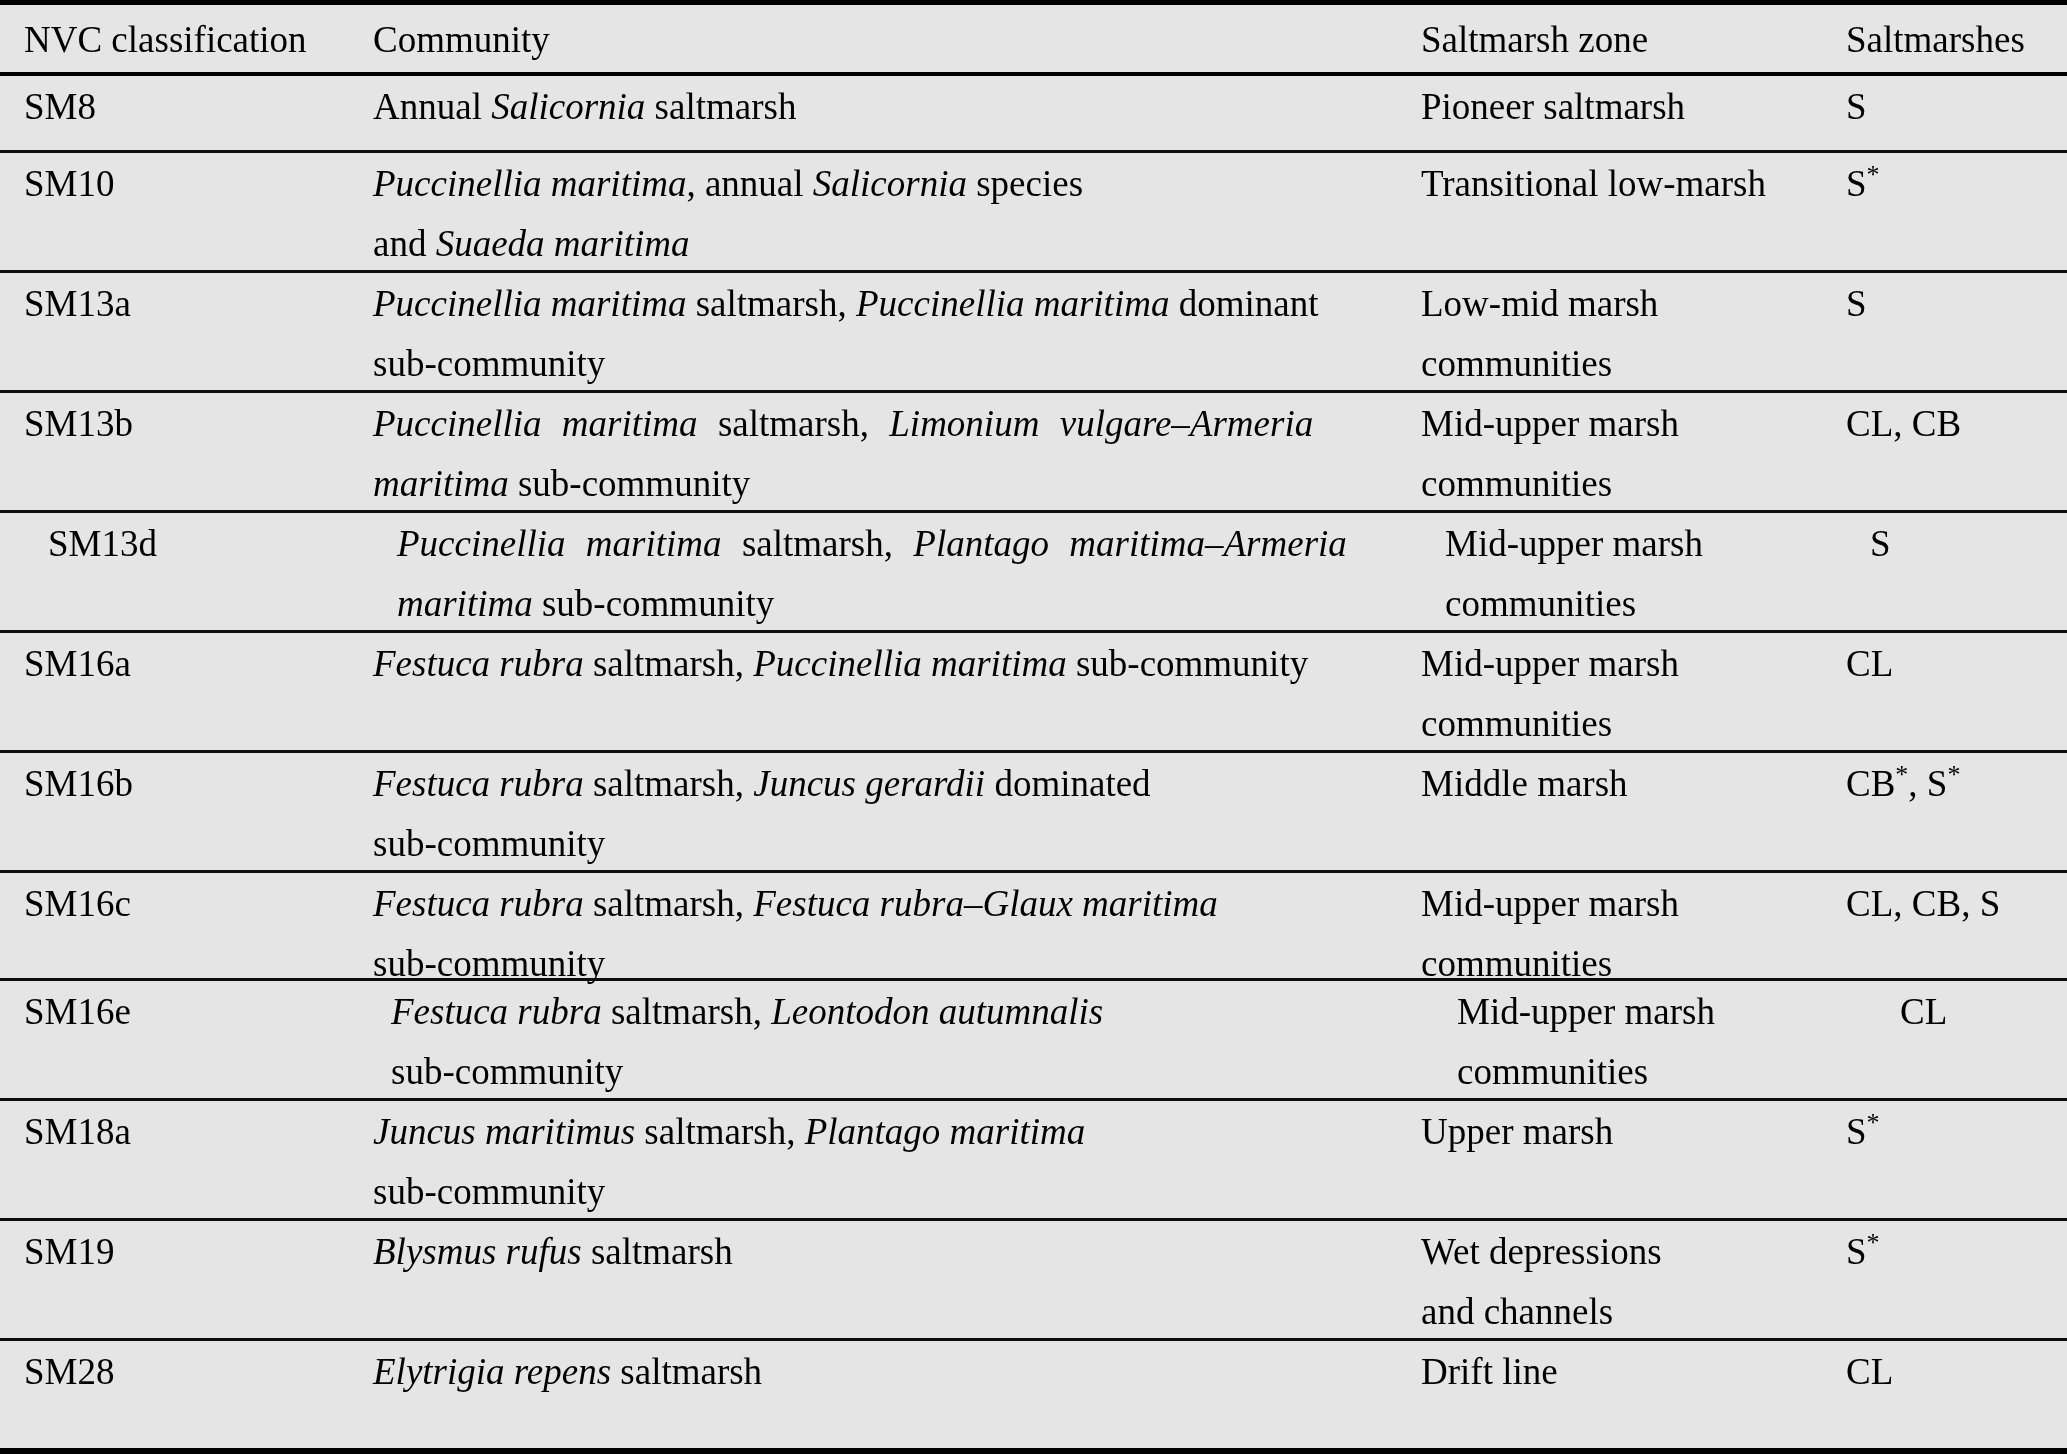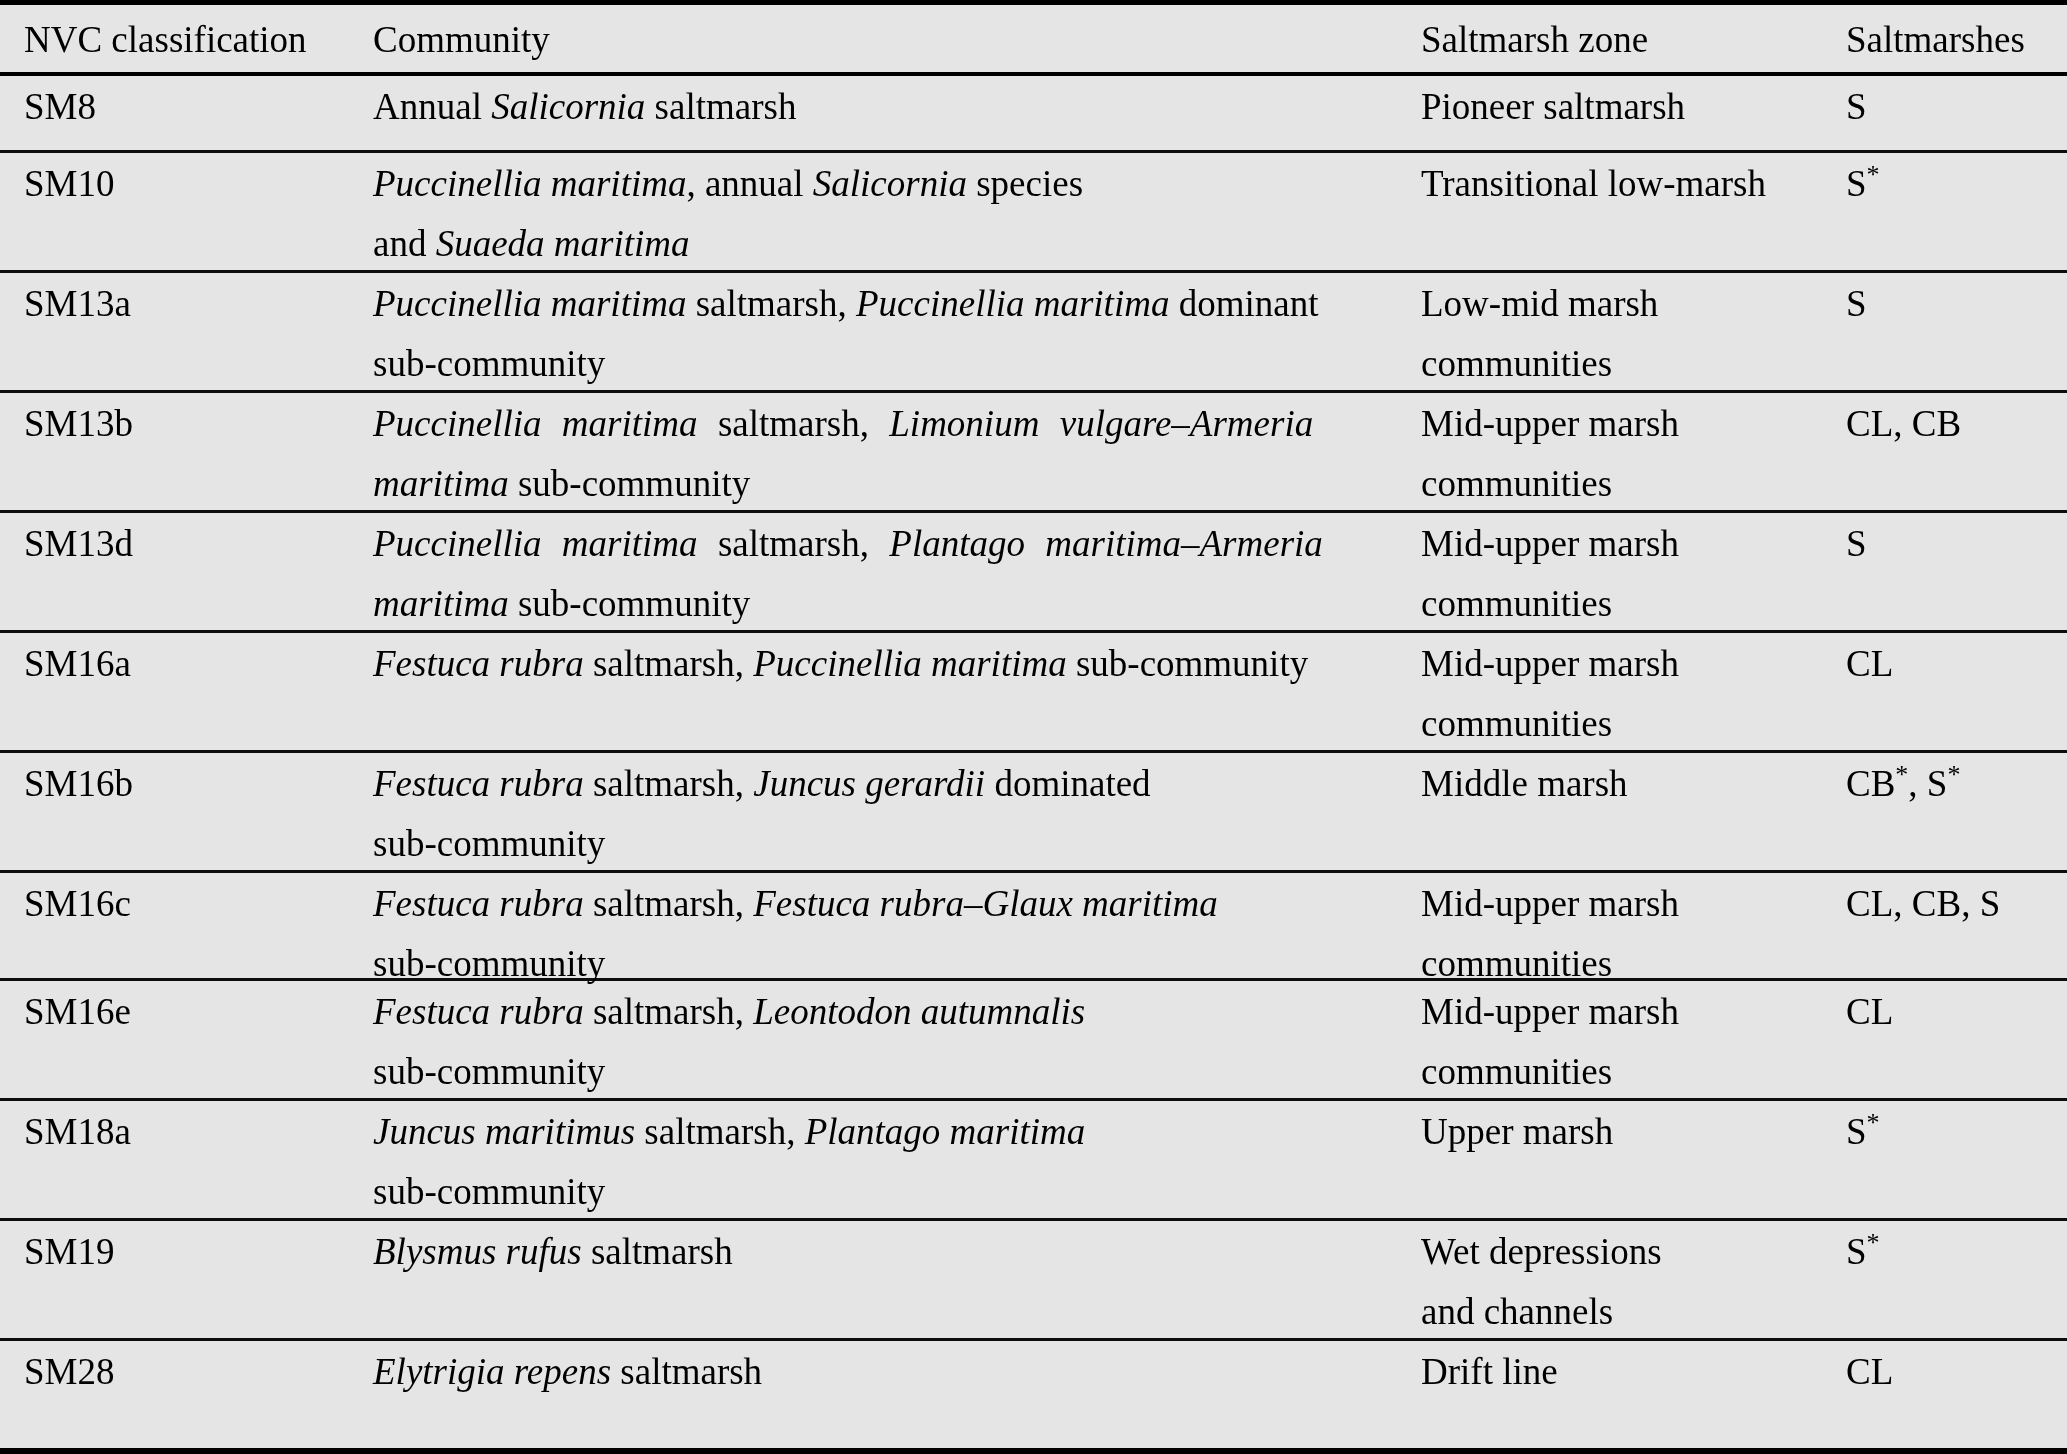--- a/index.html
+++ b/index.html
@@ -104,21 +104,21 @@
           <div class="cline"><span class="it">maritima</span><span> sub-community</span></div>
         </div>
         <div class="cell col3">
           <div class="zline">Mid-upper marsh</div>
           <div class="zline">communities</div>
         </div>
         <div class="cell col4">
           <div class="zline"><span>CL</span><span>, CB</span></div>
         </div>
       </div>
-      <div class="grid-row body-row" style="height: 120px;">
+      <div class="grid-row body-row" style="height: 120px; padding-left: 24px;">
         <div class="cell col1">SM13d</div>
         <div class="cell col2">
           <div class="cline wide"><span class="it">Puccinellia maritima</span><span> saltmarsh, </span><span class="it">Plantago maritima–Armeria</span></div>
           <div class="cline"><span class="it">maritima</span><span> sub-community</span></div>
         </div>
         <div class="cell col3">
           <div class="zline">Mid-upper marsh</div>
           <div class="zline">communities</div>
         </div>
         <div class="cell col4">
@@ -158,21 +158,21 @@
           <div class="cline"><span>sub-community</span></div>
         </div>
         <div class="cell col3">
           <div class="zline">Mid-upper marsh</div>
           <div class="zline">communities</div>
         </div>
         <div class="cell col4">
           <div class="zline"><span>CL</span><span>, CB</span><span>, S</span></div>
         </div>
       </div>
-      <div class="grid-row body-row" style="height: 120px;">
+      <div class="grid-row body-row" style="height: 120px; gap: 18px;">
         <div class="cell col1">SM16e</div>
         <div class="cell col2">
           <div class="cline"><span class="it">Festuca rubra</span><span> saltmarsh, </span><span class="it">Leontodon autumnalis</span></div>
           <div class="cline"><span>sub-community</span></div>
         </div>
         <div class="cell col3">
           <div class="zline">Mid-upper marsh</div>
           <div class="zline">communities</div>
         </div>
         <div class="cell col4">

